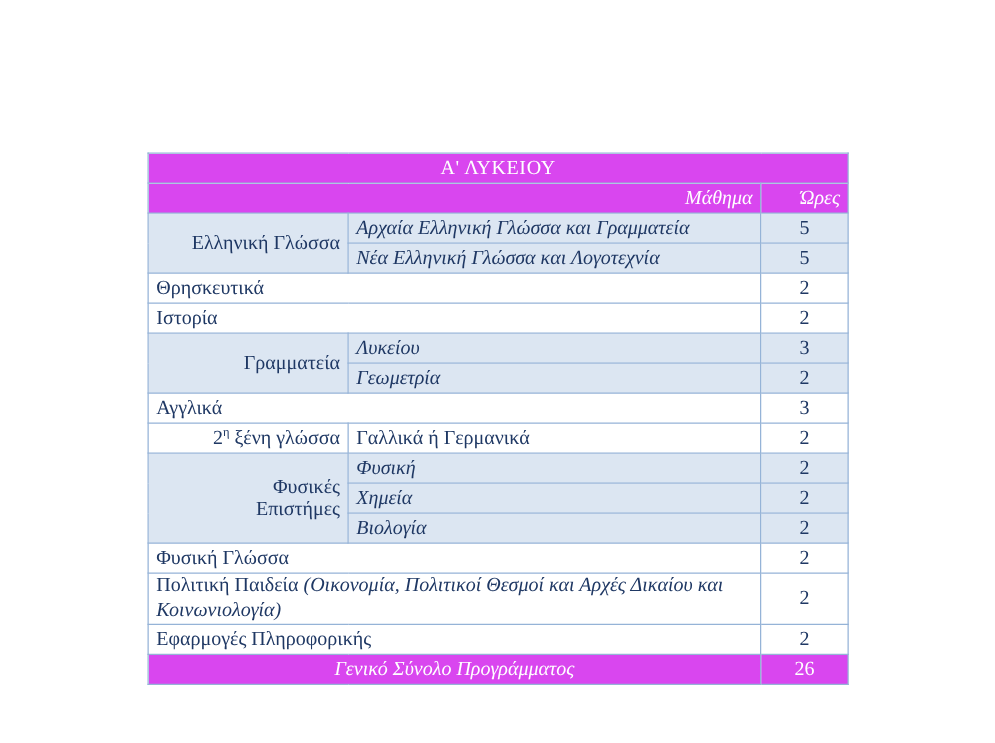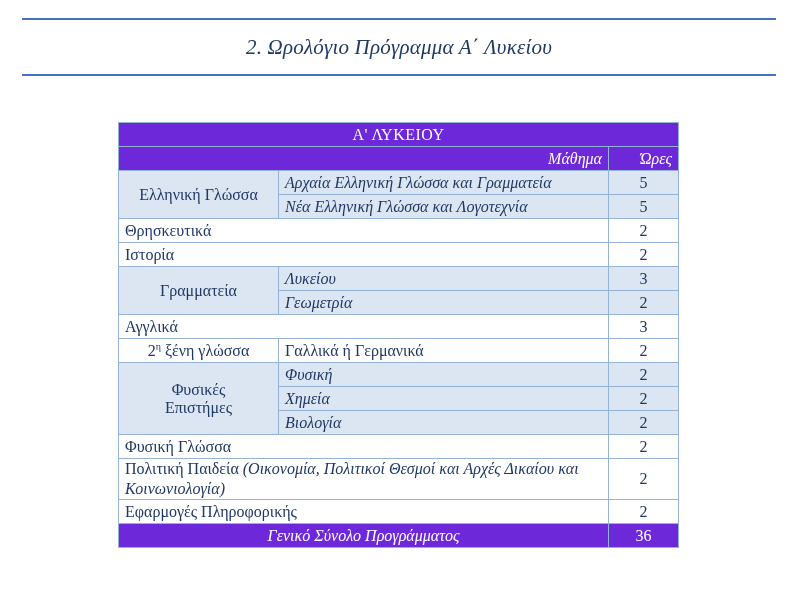--- a/index.html
+++ b/index.html
@@ -40,36 +40,36 @@
   }
   table.schedule td, table.schedule th {
     border: 1px solid #95b3d7;
     font-size: 16px;
     font-weight: normal;
     padding: 0 6px;
     height: 23px;
     vertical-align: middle;
     overflow: hidden;
   }
-  .nav   { background: #6d28d9; color: #ffffff; margin-top: 35px; }
+  .nav   { background: #d946ef; color: #ffffff; margin-top: 35px; }
   .shade { background: #dce6f2; }
   th.grade-head {
     font-weight: bold;
     font-size: 17px;
     text-align: center;
     height: 28px;
     letter-spacing: 0.5px;
   }
   th.col-head {
     font-style: italic;
     font-size: 16.5px;
     text-align: right;
     height: 27px;
   }
-  td.group   { text-align: center; }
+  td.group   { text-align: right; }
   td.subject { text-align: left; }
   td.it      { font-style: italic; }
   td.hours   { text-align: center; }
   td.two-line { height: 41px; line-height: 20px; padding-top: 1px; padding-bottom: 1px; }
   .it-part   { font-style: italic; }
   td.total-label {
     text-align: center;
     font-style: italic;
     padding-right: 8px;
     font-size: 16.5px;
@@ -79,23 +79,20 @@
     font-weight: bold;
     font-size: 16.5px;
   }
   sup.ord { font-size: 10px; }
 </style>
 </head>
 <body>
 
 <div class="doc">
 
-  <div class="title-block">
-    <div class="page-title">2. Ωρολόγιο Πρόγραμμα Α΄ Λυκείου</div>
-  </div>
 
   <table class="schedule">
     <colgroup>
       <col style="width:160px">
       <col style="width:330px">
       <col style="width:70px">
     </colgroup>
 
     <tbody>
         <tr>
@@ -171,18 +168,18 @@
       <td class="hours">2</td>
     </tr>
 
     <tr>
       <td class="subject" colspan="2">Εφαρμογές Πληροφορικής</td>
       <td class="hours">2</td>
     </tr>
 
     <tr>
       <td class="nav total-label" colspan="2">Γενικό Σύνολο Προγράμματος</td>
-      <td class="nav total-value">36</td>
+      <td class="nav total-value">26</td>
     </tr>
 
   </tbody>
     </table>
 </div>
 
 </body></html>

